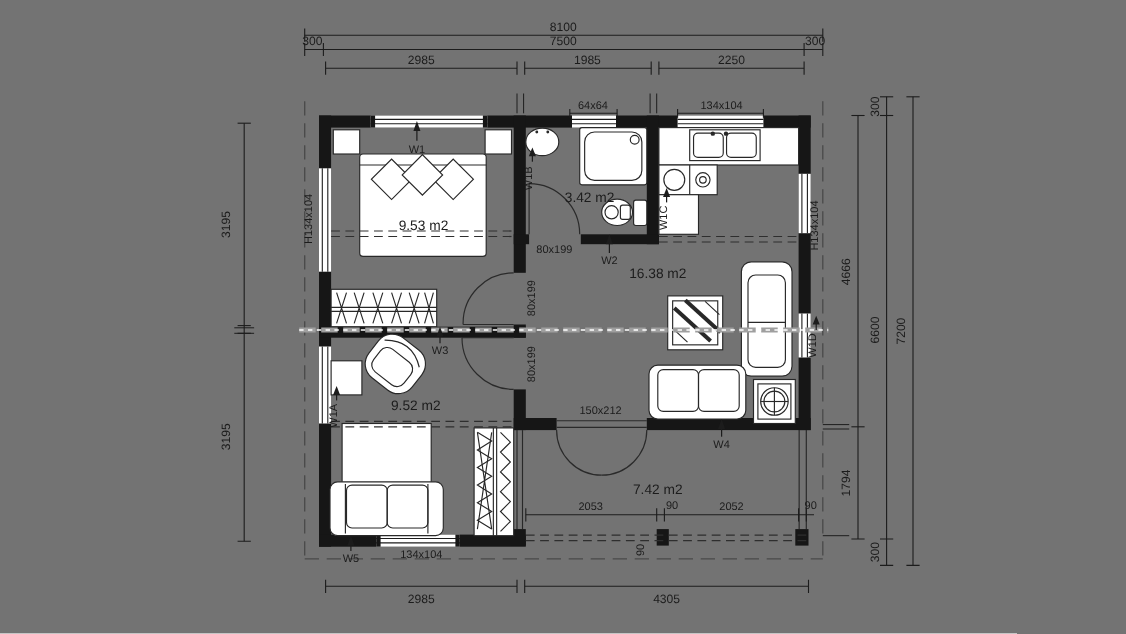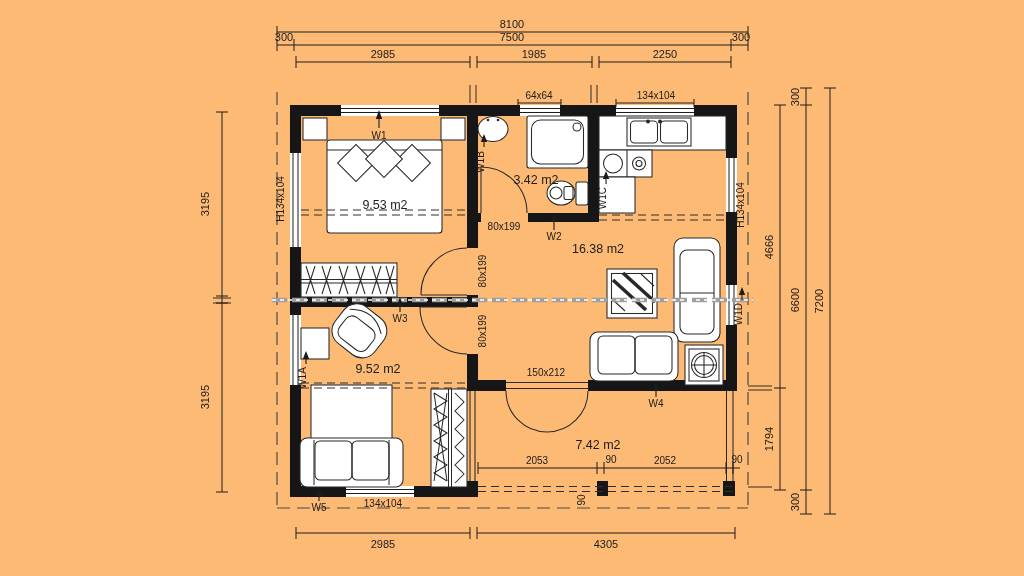--- a/index.html
+++ b/index.html
@@ -1,16 +1,16 @@
 <!DOCTYPE html>
 <html><head>
 <meta charset="utf-8">
 <style>
   html,body{margin:0;padding:0;background:#ffffff;}
-  #stage{width:1024px;height:576px;position:relative;background:#fdba74;overflow:hidden;}
+  #stage{width:1024px;height:576px;position:relative;background:#737373;overflow:hidden;}
   svg{display:block}
   text{font-family:"Liberation Sans","DejaVu Sans",sans-serif;fill:#1c1c1c;}
   .t11{font-size:11px}
   .t10{font-size:10px}
   .t12{font-size:12.5px}
   .wall{fill:#161616;stroke:none}
   .dim line{stroke:#1c1c1c;stroke-width:1;}
   .win line{stroke:#1c1c1c;stroke-width:1;}
   .cap{fill:#161616}
   .f rect,.f ellipse,.f circle{stroke:#282828;stroke-width:1.05;fill:#ffffff}

